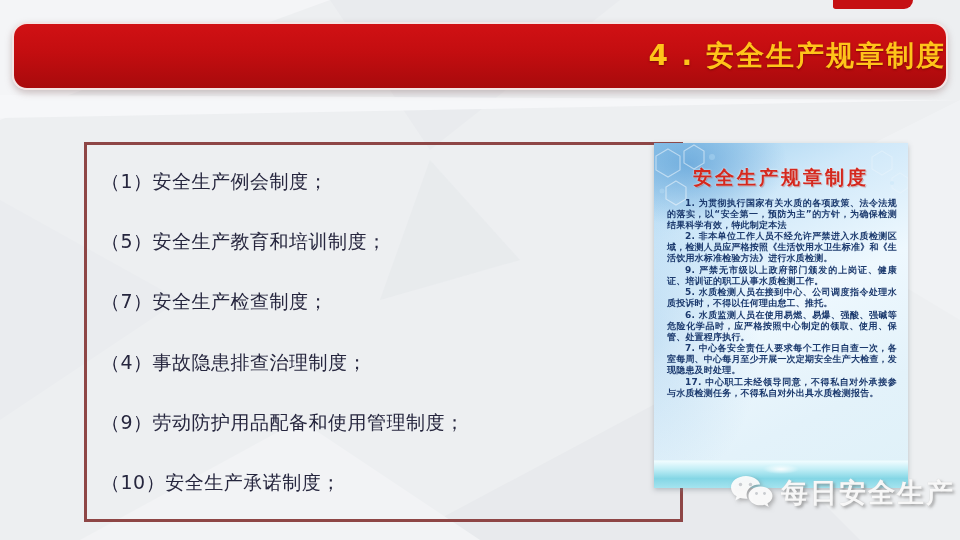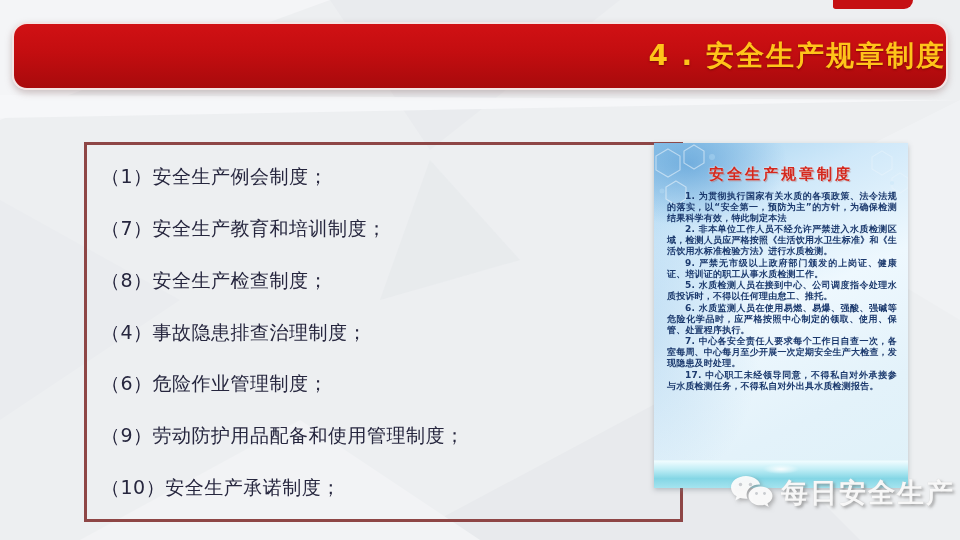--- a/index.html
+++ b/index.html
@@ -59,21 +59,21 @@
     background:
       radial-gradient(140px 90px at 14% 6%, rgba(64,140,205,.55), rgba(64,140,205,0) 70%),
       radial-gradient(180px 220px at -8% 60%, rgba(120,180,225,.35), rgba(120,180,225,0) 70%),
       linear-gradient(155deg,#9fd0ef 0%,#cfe8f9 22%,#eef8fe 48%,#e3f2fa 75%,#dff1f8 100%);
     box-shadow:0 2px 5px rgba(120,130,140,.45);
     overflow:hidden;
   }
   .poster-hexes { position:absolute; left:0; top:0; opacity:.6; }
   .poster-title {
     position:relative; margin-top:22px; text-align:center;
-    color:#d4281e; font-size:15px; font-weight:800; letter-spacing:3px;
+    color:#d4281e; font-size:19px; font-weight:800; letter-spacing:3px;
     text-shadow:0 0 2px rgba(255,255,255,.9),1px 1px 1px rgba(120,0,0,.35);
   }
   .poster-body { position:relative; padding:7px 11px 0 13px; }
   .poster-para {
     color:#1c3a6e; font-size:9px; line-height:1.2; letter-spacing:.2px;
     text-align:justify; text-indent:2em; margin-bottom:1px; font-weight:600;
   }
   .poster-water {
     position:absolute; left:0; bottom:0; width:100%; height:28px;
     background:
@@ -110,24 +110,23 @@
 <div class="facet f8"></div>
 
 <div class="top-sliver"></div>
 
 <div class="banner">
   <div class="banner-title">4 . 安全生产规章制度</div>
 </div>
 
 <div class="list-panel">
   <div class="list-item">（1）安全生产例会制度；</div>
-  <div class="list-item">（7）安全生产教育和培训制度；</div>
-  <div class="list-item">（8）安全生产检查制度；</div>
+  <div class="list-item">（5）安全生产教育和培训制度；</div>
+  <div class="list-item">（7）安全生产检查制度；</div>
   <div class="list-item">（4）事故隐患排查治理制度；</div>
-  <div class="list-item">（6）危险作业管理制度；</div>
   <div class="list-item">（9）劳动防护用品配备和使用管理制度；</div>
   <div class="list-item">（10）安全生产承诺制度；</div>
 </div>
 
 <div class="poster">
   <svg class="poster-hexes" width="254" height="70" viewBox="0 0 254 70">
     <g fill="none" stroke="#ffffff" stroke-width="1.2" opacity="0.8">
       <polygon points="14,6 26,13 26,27 14,34 2,27 2,13"></polygon>
       <polygon points="40,2 50,8 50,20 40,26 30,20 30,8"></polygon>
       <polygon points="22,38 32,44 32,56 22,62 12,56 12,44"></polygon>

